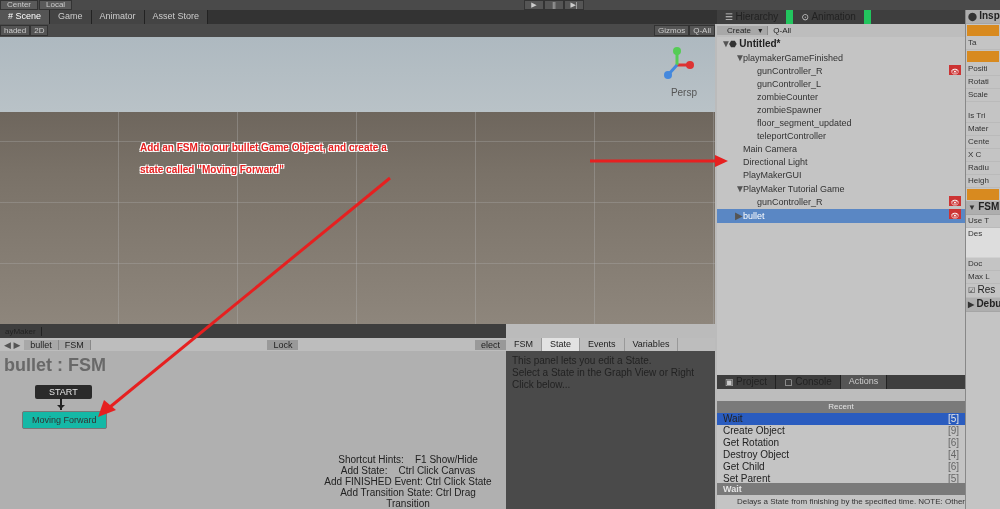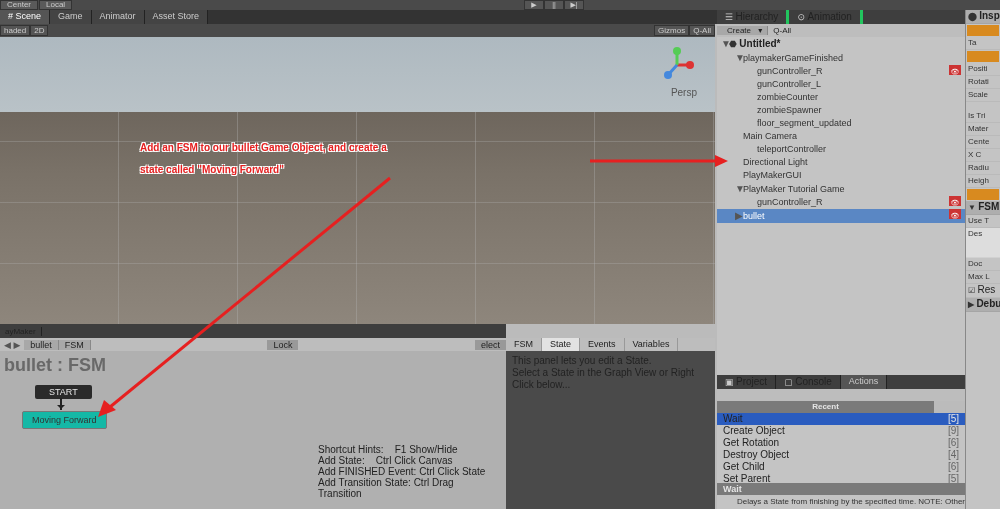--- a/index.html
+++ b/index.html
@@ -21,42 +21,42 @@
 .bc{position:absolute;top:338px;left:0;width:506px;height:13px;background:#bdbdbd;display:flex;align-items:center;}
 .bc span{font-size:9px;padding:0 4px;}
 .bc .fsm{background:#a8a8a8;padding:0 6px;border-right:1px solid #888;}
 .bc .lock{margin-left:auto;background:#999;padding:0 6px;}
 .graph{position:absolute;top:351px;left:0;width:506px;height:158px;background:#b0b0b0;}
 .graph-title{position:absolute;top:4px;left:4px;font-size:18px;color:#696969;font-weight:bold;}
 .state-start{position:absolute;top:34px;left:35px;background:#2a2a2a;color:#e5e5e5;font-size:9px;padding:2px 14px;border-radius:2px;}
 .state-moving{position:absolute;top:60px;left:22px;background:#14b8a6;color:#333;font-size:9px;padding:3px 9px;border:1px solid #777;border-radius:2px;}
 .arrow-down{position:absolute;top:47px;left:60px;width:2px;height:12px;background:#222;}
 .arrow-down::after{content:"";position:absolute;bottom:-3px;left:-3px;border:4px solid transparent;border-top-color:#222;}
-.shortcut-box{position:absolute;right:8px;bottom:10px;font-size:8px;color:#888;line-height:11px;text-align:left;width:180px;margin-left:26px;}
+.shortcut-box{position:absolute;right:8px;bottom:0;font-size:8px;color:#888;line-height:11px;text-align:center;width:180px;margin-left:26px;}
 .state-tabs{position:absolute;top:338px;left:506px;width:209px;height:13px;background:#bdbdbd;display:flex;}
 .state-tabs div{font-size:9px;padding:1px 8px;border-right:1px solid #999;}
 .state-tabs .sel{background:#e2e2e2;}
 .state-panel{position:absolute;top:351px;left:506px;width:209px;height:158px;background:#4a4a4a;}
 .state-panel .hint{font-size:8px;color:#aaa;padding:4px 6px;line-height:11px;}
 .hierarchy-tabs{position:absolute;top:10px;left:717px;width:248px;height:14px;background:#3e3e3e;display:flex;}
-.hierarchy-tabs div{font-size:9px;color:#ccc;padding:1px 8px;border-right:3px solid #22c55e;text-align:right;}
+.hierarchy-tabs div{font-size:9px;color:#ccc;padding:1px 8px;border-right:7px solid #22c55e;text-align:right;}
 .h-toolbar{position:absolute;top:24px;left:717px;width:248px;height:13px;background:#bdbdbd;display:flex;align-items:center;}
 .h-toolbar span{font-size:8px;padding:0 5px;}
 .h-create{background:#a8a8a8;border-right:1px solid #888;}
 .hierarchy{position:absolute;top:37px;left:717px;width:248px;height:338px;background:#c4c4c4;}
 .h-item{font-size:9px;color:#333;line-height:13px;padding-left:4px;white-space:nowrap;}
 .h-item .arr{display:inline-block;width:8px;color:#555;}
 .h-item.sel{background:#5a87c4;color:#fff;}
 .h-item .redbadge{display:inline-block;background:#c33;color:#fff;width:12px;height:10px;font-size:7px;text-align:center;margin-left:2px;float:right;margin-right:4px;}
 .indent1{padding-left:18px;}.indent2{padding-left:32px;}
 .proj-tabs{position:absolute;top:375px;left:717px;width:248px;height:18px;background:#3e3e3e;display:flex;}
 .proj-tabs div{font-size:9px;color:#ccc;padding:1px 8px;border-right:1px solid #222;}
 .proj-tabs .sel{background:#555;}
 .action-bar{position:absolute;top:389px;left:717px;width:248px;height:12px;background:#bdbdbd;}
-.recent-hdr{position:absolute;top:401px;left:717px;width:217px;height:12px;background:#7a7a7a;color:#e5e5e5;font-size:8px;text-align:center;line-height:12px;font-weight:bold;}
+.recent-hdr{position:absolute;top:401px;left:717px;width:248px;height:12px;background:#7a7a7a;color:#e5e5e5;font-size:8px;text-align:center;line-height:12px;}
 .actions{position:absolute;top:413px;left:717px;width:248px;background:#c4c4c4;}
 .action-row{font-size:9px;line-height:12px;padding:0 6px;display:flex;justify-content:space-between;}
 .action-row.sel{background:#2a5cbf;color:#fff;}
 .action-row .num{color:#666;}
 .action-row.sel .num{color:#e5e5e5;}
 .wait-hdr{position:absolute;bottom:14px;left:717px;width:248px;height:12px;background:#7a7a7a;color:#e5e5e5;font-size:9px;font-weight:bold;padding-left:6px;line-height:12px;}
 .wait-desc{position:absolute;bottom:0;left:717px;width:248px;height:14px;background:#c4c4c4;font-size:8px;color:#333;padding-left:6px;line-height:14px;overflow:hidden;text-align:right;}
 .inspector{position:absolute;top:10px;left:965px;width:35px;height:499px;background:#c4c4c4;border-left:1px solid #888;overflow:hidden;}
 .insp-row{font-size:8px;color:#333;line-height:12px;padding-left:2px;white-space:nowrap;border-bottom:1px solid rgba(0,0,0,.05);}
 .insp-hdr{background:#aeaeae;font-weight:bold;}
@@ -153,22 +153,22 @@
 </div>
 <div class="hierarchy">
   <div class="h-item"><span class="arr">▼</span>⬣ <b>Untitled*</b></div>
   <div id="hierarchy-items">
       <div class="h-item indent1"><span class="arr">▼</span>playmakerGameFinished</div>
       <div class="h-item indent2"><span class="arr"></span>gunController_R<span class="redbadge">👁</span></div>
       <div class="h-item indent2"><span class="arr"></span>gunController_L</div>
       <div class="h-item indent2"><span class="arr"></span>zombieCounter</div>
       <div class="h-item indent2"><span class="arr"></span>zombieSpawner</div>
       <div class="h-item indent2"><span class="arr"></span>floor_segment_updated</div>
+      <div class="h-item indent2"><span class="arr"></span>teleportController</div>
       <div class="h-item indent1"><span class="arr"></span>Main Camera</div>
-      <div class="h-item indent2"><span class="arr"></span>teleportController</div>
       <div class="h-item indent1"><span class="arr"></span>Directional Light</div>
       <div class="h-item indent1"><span class="arr"></span>PlayMakerGUI</div>
       <div class="h-item indent1"><span class="arr">▼</span>PlayMaker Tutorial Game</div>
       <div class="h-item indent2"><span class="arr"></span>gunController_R<span class="redbadge">👁</span></div>
       <div class="h-item indent1 sel"><span class="arr">▶</span>bullet<span class="redbadge">👁</span></div>
     </div>
 </div>
 
 <div class="proj-tabs">
   <div>▣ <span>Project</span></div>

